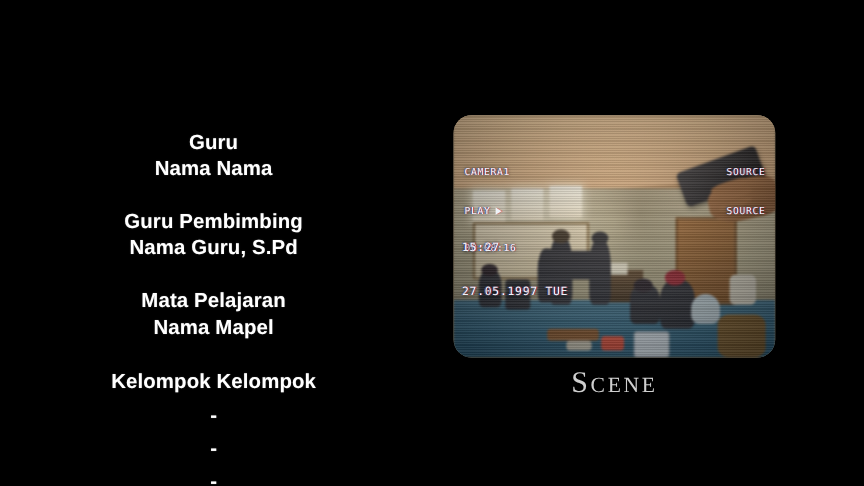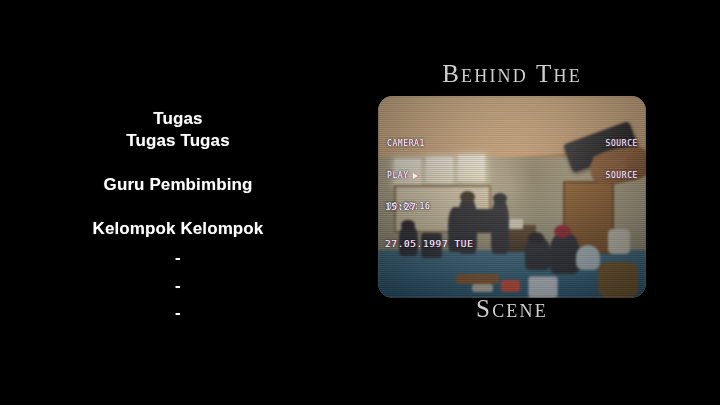--- a/index.html
+++ b/index.html
@@ -33,21 +33,21 @@
     position:absolute; left:378px; width:268px;
     text-align:center;
     font-family:"Liberation Serif", serif;
     color:#cfcfcf;
     font-variant:small-caps;
     letter-spacing:2.2px;
     text-shadow:0 1px 2px rgba(0,0,0,.9);
     white-space:nowrap;
   }
   .title-top { top:60px; font-size:25px; }
-  .title-bottom { top:295px; font-size:25px; }
+  .title-bottom { top:306px; font-size:25px; }
 
   
   .photo {
     position:absolute; left:378px; top:96px; width:268px; height:202px;
     border-radius:15px; overflow:hidden;
     background:#9c8a6e;
     box-shadow:0 0 0 1px rgba(0,0,0,.6);
   }
   .ph-layer { position:absolute; inset:0; }
 
@@ -190,42 +190,46 @@
   .osd-big { font-size:9.5px; }
 </style>
 </head>
 <body>
 
 <div class="stage">
 
   <div class="credits">
 
     <div class="credit-block">
-      <span class="credit-line">Tugas</span>
-      <span class="credit-line">Tugas Tugas</span>
+      <span class="credit-line">Guru</span>
+      <span class="credit-line">Nama Nama</span>
     </div>
 
     <div class="credit-block">
       <span class="credit-line">Guru Pembimbing</span>
-    </div>
-
+      <span class="credit-line">Nama Guru, S.Pd</span>
+    </div>
+
+    <div class="credit-block">
+      <span class="credit-line">Mata Pelajaran</span>
+      <span class="credit-line">Nama Mapel</span>
+    </div>
 
     <div class="credit-block">
       <span class="credit-line">Kelompok Kelompok</span>
       <div class="dash-list">
         <span class="credit-line">-</span>
         <span class="credit-line">-</span>
         <span class="credit-line">-</span>
 
       </div>
     </div>
 
   </div>
 
-  <div class="title-top">Behind The</div>
 
   <div class="photo">
     <div class="blurwrap">
       <div class="ph-layer ceiling"></div>
       <div class="ceiling-edge"></div>
       <div class="ph-layer wall"></div>
       <div class="wall-shade"></div>
       <div class="ph-layer floor"></div>
 
       <div class="window w1"></div>

